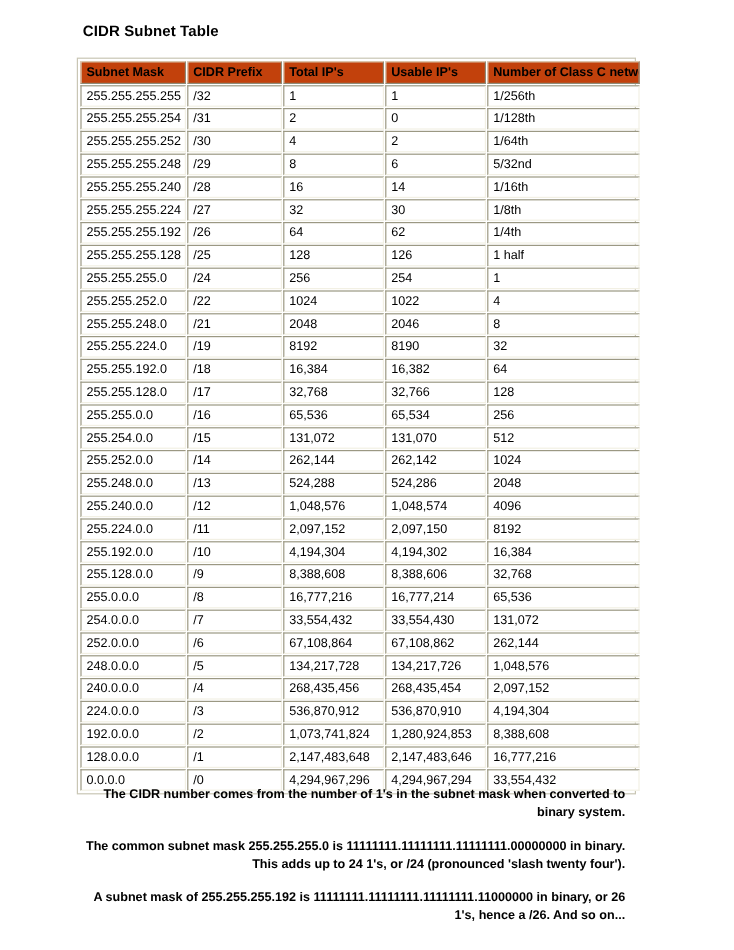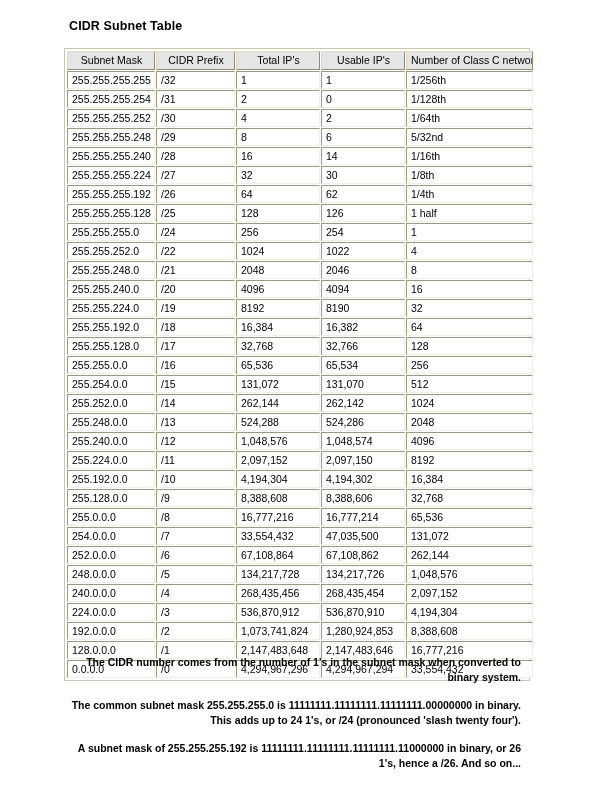--- a/index.html
+++ b/index.html
@@ -57,23 +57,22 @@
     padding: 1px 3px 1px 4px;
     height: 14px;
     line-height: 14px;
     vertical-align: middle;
     overflow: hidden;
     white-space: nowrap;
     text-align: left;
     font-weight: normal;
   }
   table.cidr thead th {
-    background: #e5e5e5;
-    font-weight: normal;
-    text-align: center;
+    background: #c2410c;
+    font-weight: bold;
     height: 15px;
     line-height: 15px;
     border-color: #dedbc8 #8f8c78 #8f8c78 #dedbc8;
   }
   
   col.c0 { width: 88px; }
   col.c1 { width: 79px; }
   col.c2 { width: 84px; }
   col.c3 { width: 84px; }
   col.c4 { width: 127px; }
@@ -192,27 +191,20 @@
             <td>4</td>
           </tr>
           <tr>
             <td>255.255.248.0</td>
             <td>/21</td>
             <td>2048</td>
             <td>2046</td>
             <td>8</td>
           </tr>
           <tr>
-            <td>255.255.240.0</td>
-            <td>/20</td>
-            <td>4096</td>
-            <td>4094</td>
-            <td>16</td>
-          </tr>
-          <tr>
             <td>255.255.224.0</td>
             <td>/19</td>
             <td>8192</td>
             <td>8190</td>
             <td>32</td>
           </tr>
           <tr>
             <td>255.255.192.0</td>
             <td>/18</td>
             <td>16,384</td>
@@ -286,21 +278,21 @@
             <td>255.0.0.0</td>
             <td>/8</td>
             <td>16,777,216</td>
             <td>16,777,214</td>
             <td>65,536</td>
           </tr>
           <tr>
             <td>254.0.0.0</td>
             <td>/7</td>
             <td>33,554,432</td>
-            <td>47,035,500</td>
+            <td>33,554,430</td>
             <td>131,072</td>
           </tr>
           <tr>
             <td>252.0.0.0</td>
             <td>/6</td>
             <td>67,108,864</td>
             <td>67,108,862</td>
             <td>262,144</td>
           </tr>
           <tr>

